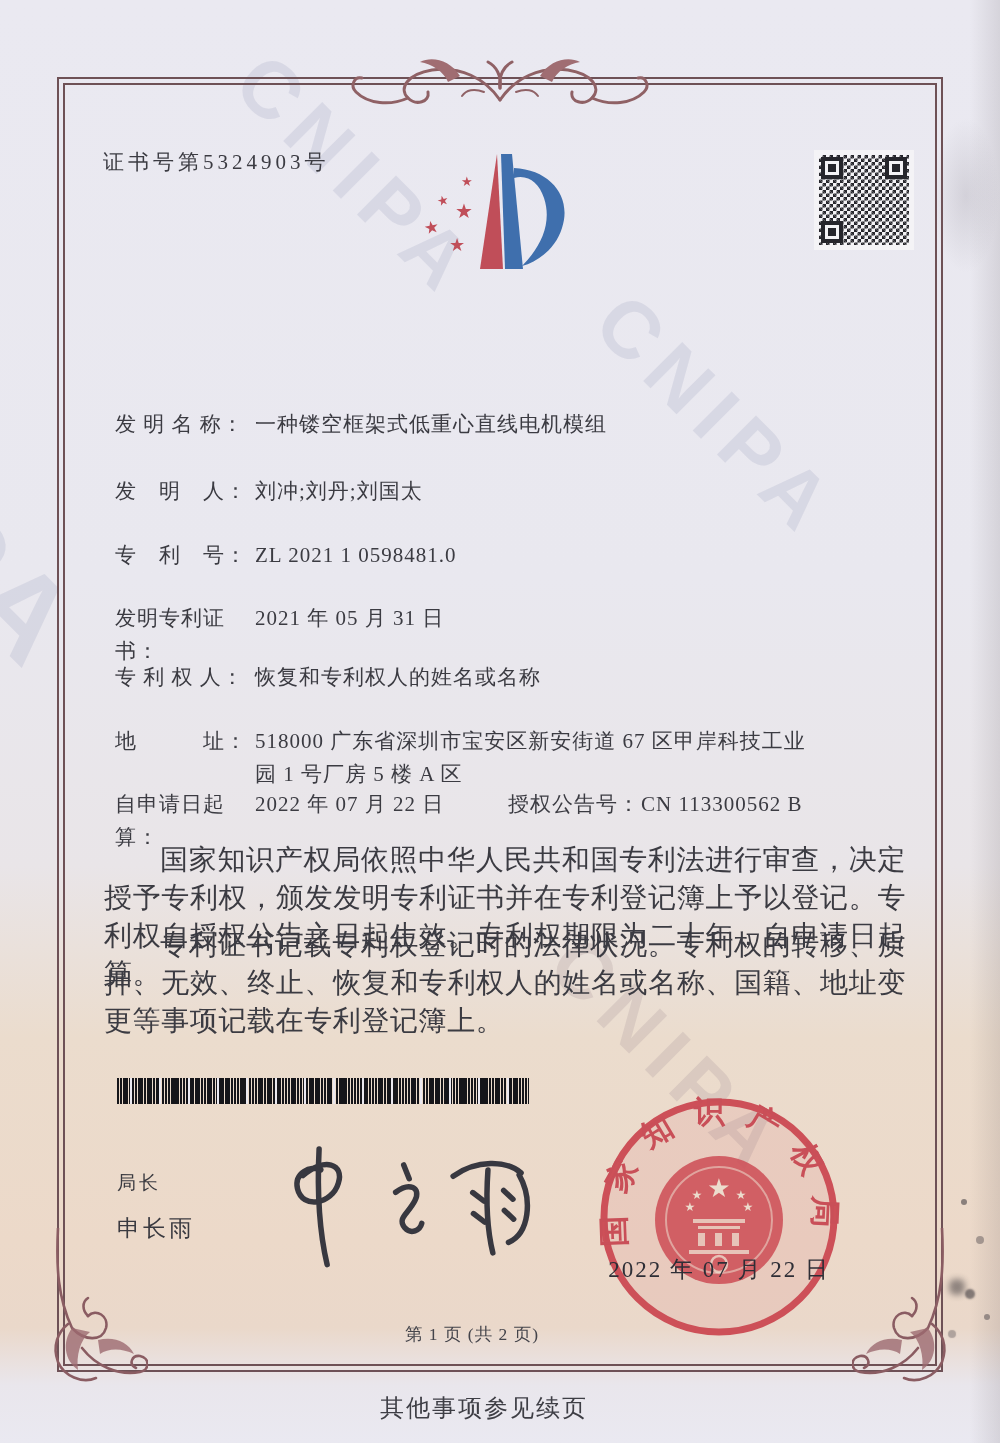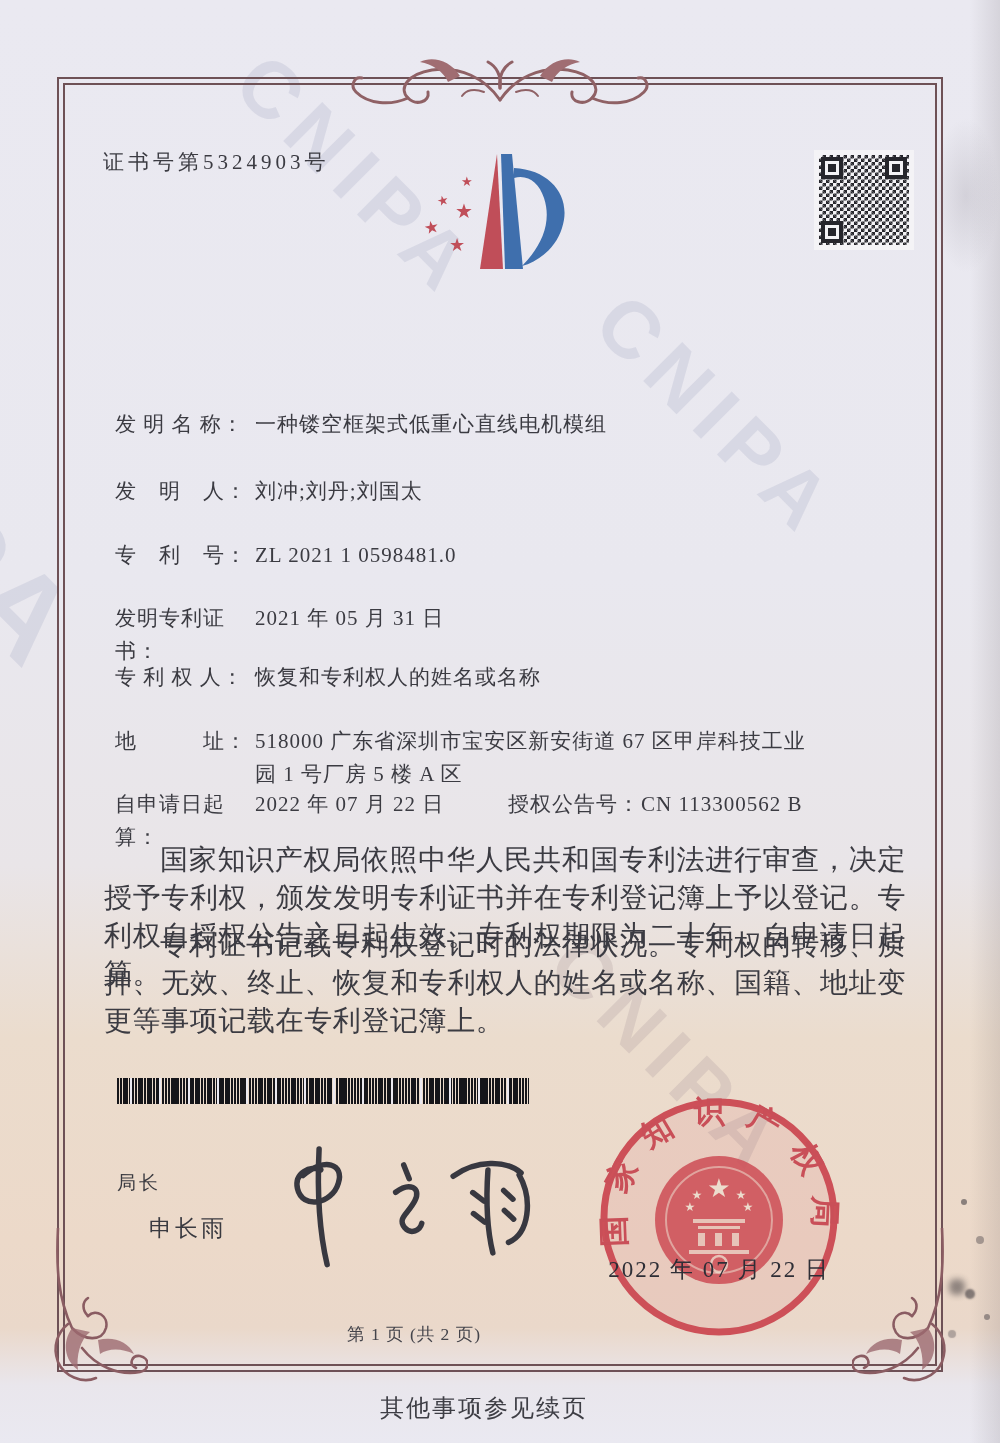--- a/index.html
+++ b/index.html
@@ -46,28 +46,28 @@
   
   .barcode { position:absolute; left:117px; top:1078px; width:412px; height:26px;
     background-image:
       repeating-linear-gradient(90deg,transparent 0 13px,#e9e7ef 13px 15px,transparent 15px 29px),
       repeating-linear-gradient(90deg,#15151a 0 2px,transparent 2px 3px),
       repeating-linear-gradient(90deg,#15151a 0 1px,transparent 1px 8px),
       repeating-linear-gradient(90deg,transparent 0 6px,#15151a 6px 9px,transparent 9px 17px); }
   
   .sans { font-family:"Liberation Sans","DejaVu Sans",sans-serif; }
   .comm-title { position:absolute; left:117px; top:1170px; font-size:19px; color:#3a3a40; letter-spacing:3px; }
-  .comm-name  { position:absolute; left:117px; top:1213px; font-size:23px; color:#3a3a40; letter-spacing:3px;margin-left:32px; }
+  .comm-name  { position:absolute; left:117px; top:1213px; font-size:23px; color:#3a3a40; letter-spacing:3px; }
   .sig { position:absolute; left:268px; top:1132px; }
   
   .seal { position:absolute; left:594px; top:1092px; }
   .seal-date { position:absolute; left:594px; top:1254px; width:250px; text-align:center;
                font-size:23px; color:#2e2e36; letter-spacing:2px; }
   
-  .page-info { position:absolute; left:347px; top:1322px; width:250px; 
+  .page-info { position:absolute; left:347px; top:1322px; width:250px; text-align:center;
                font-size:17.5px; color:#44444b; letter-spacing:1px; }
   .cont-note { position:absolute; left:338px; top:1392px; width:250px; text-align:right;
                font-size:24px; color:#3e3e45; letter-spacing:2px; }
   
   .edge-shade { position:absolute; right:0; top:0; width:30px; height:100%;
                 background:linear-gradient(to right, rgba(0,0,0,0), rgba(90,80,85,0.14)); }
   .grey-blob { position:absolute; left:933px; top:118px; width:66px; height:155px; border-radius:50%;
                background:radial-gradient(closest-side, rgba(130,125,135,0.22), rgba(130,125,135,0)); }
   .speck { position:absolute; left:0; top:0; width:4px; height:4px; border-radius:50%;
     box-shadow: 962px 1200px 0 1px rgba(40,38,45,.50), 978px 1238px 0 2px rgba(40,38,45,.35),

